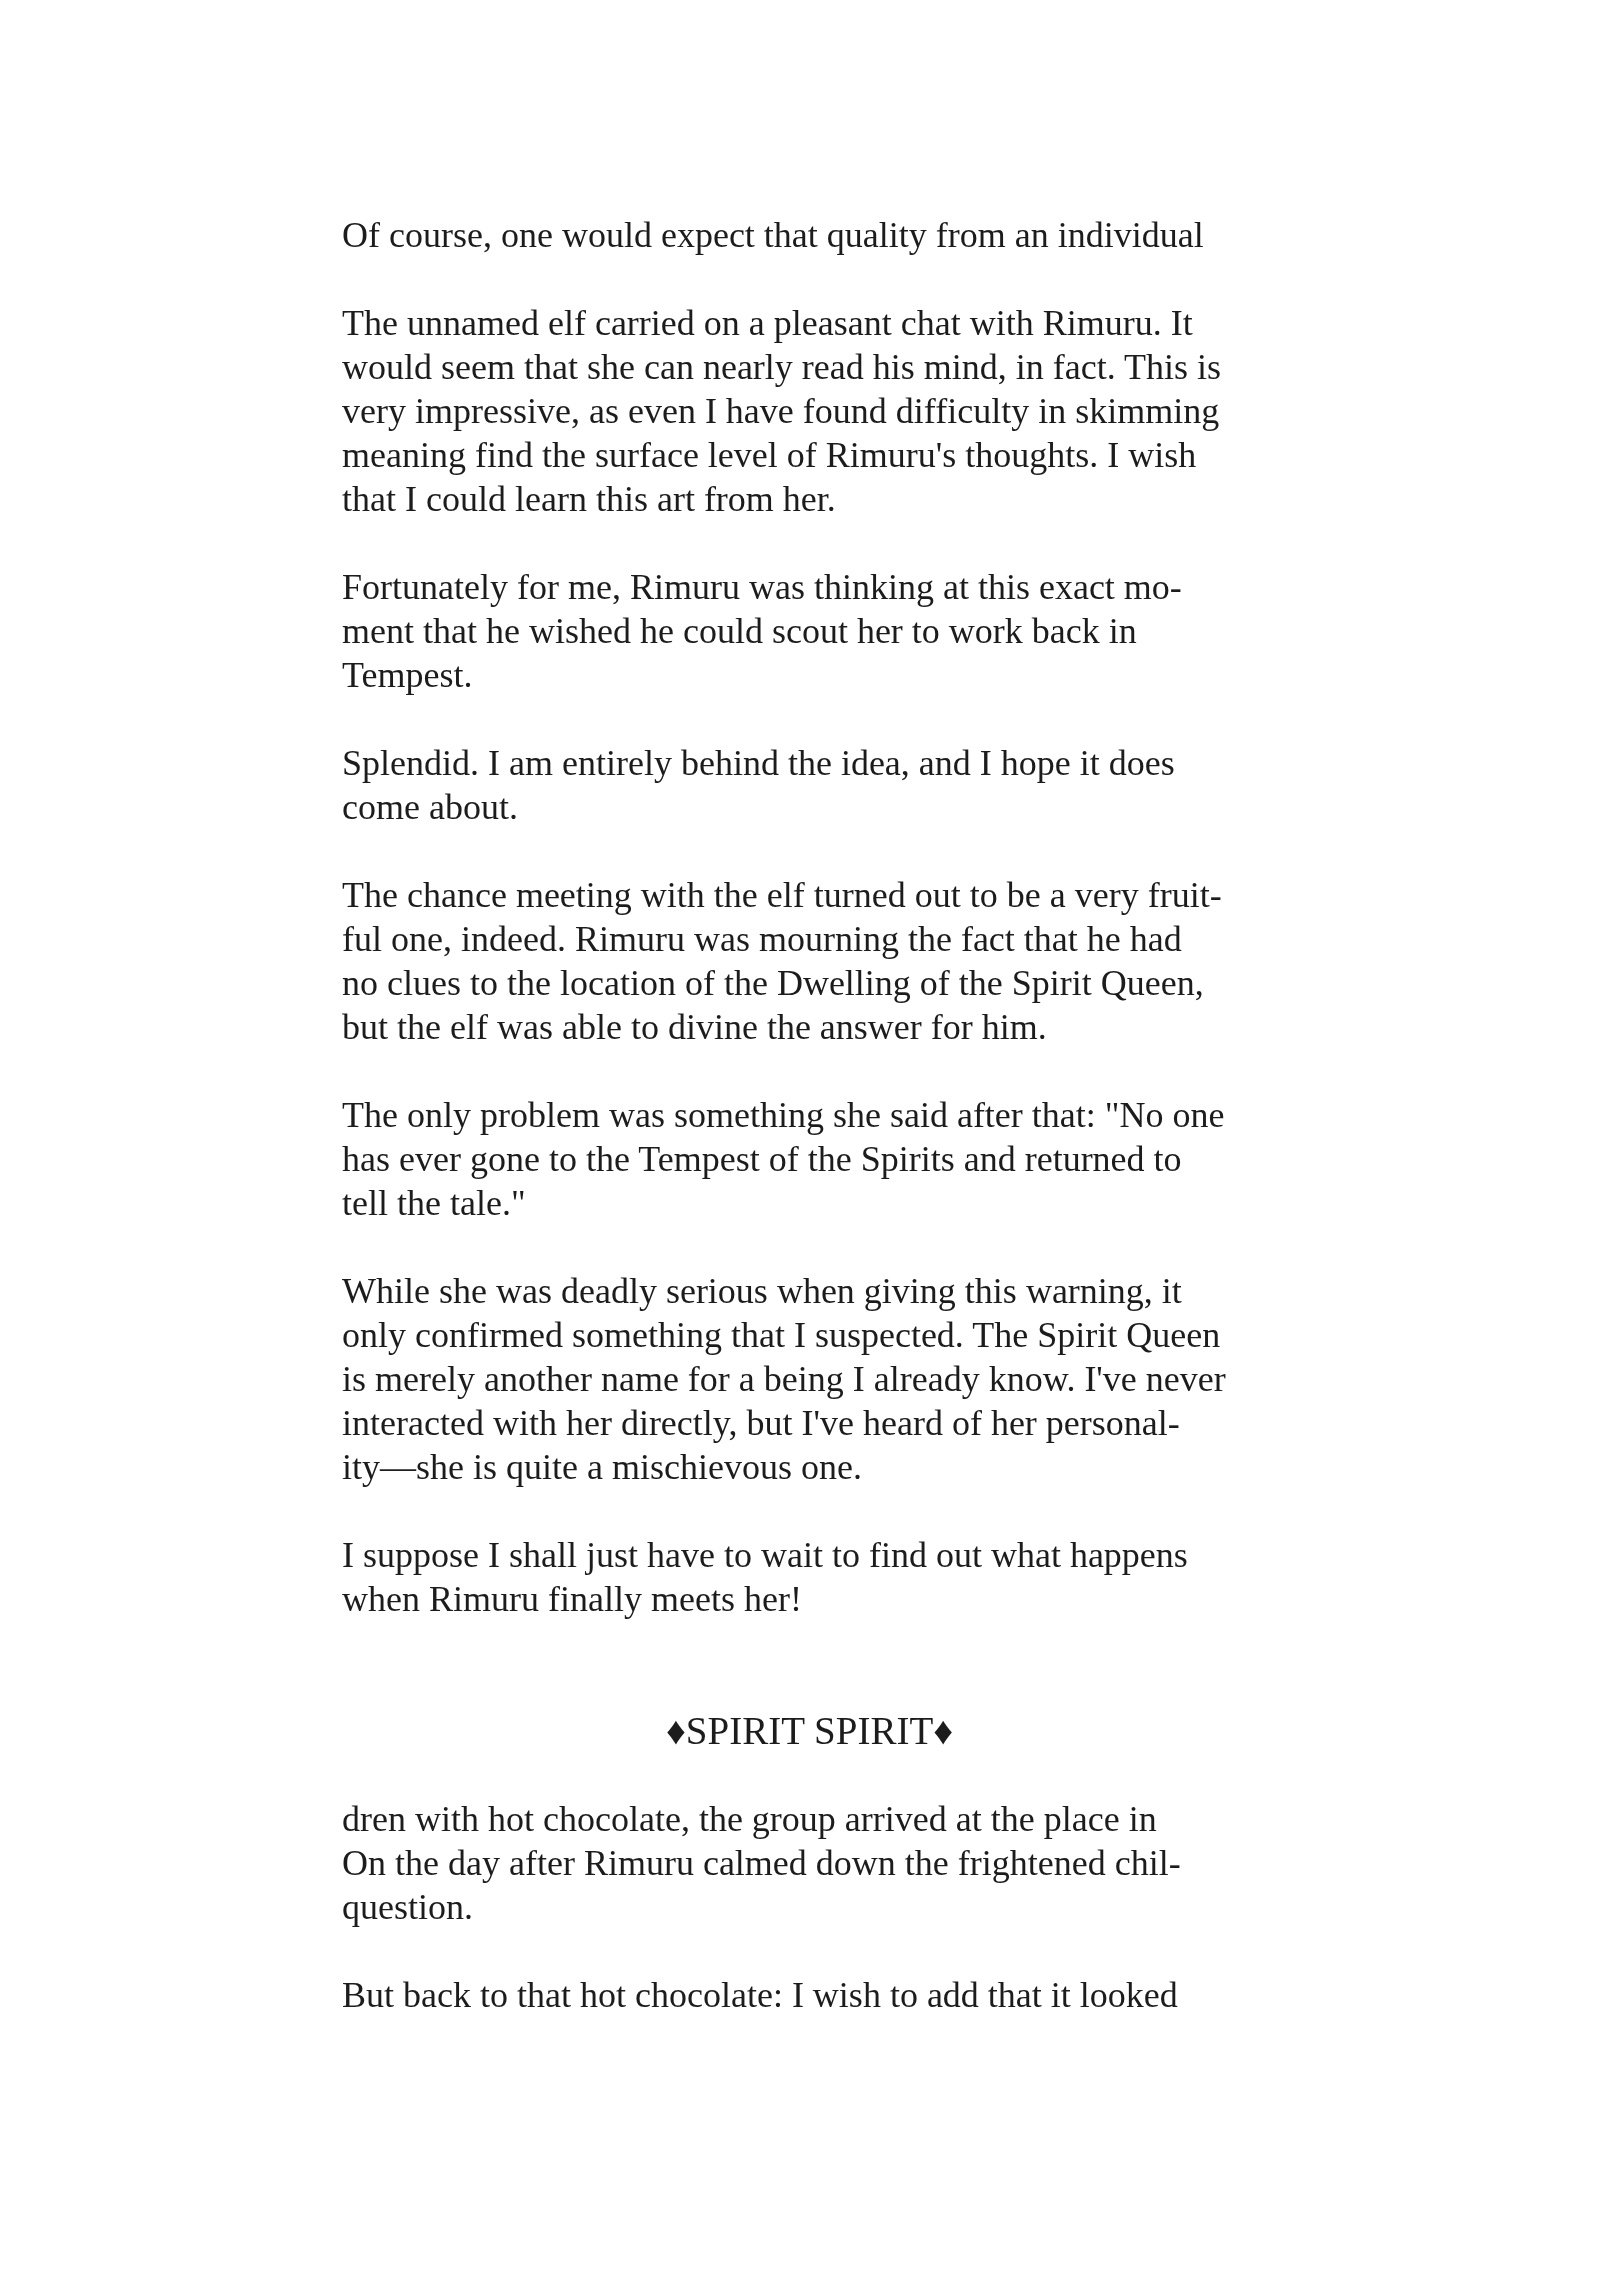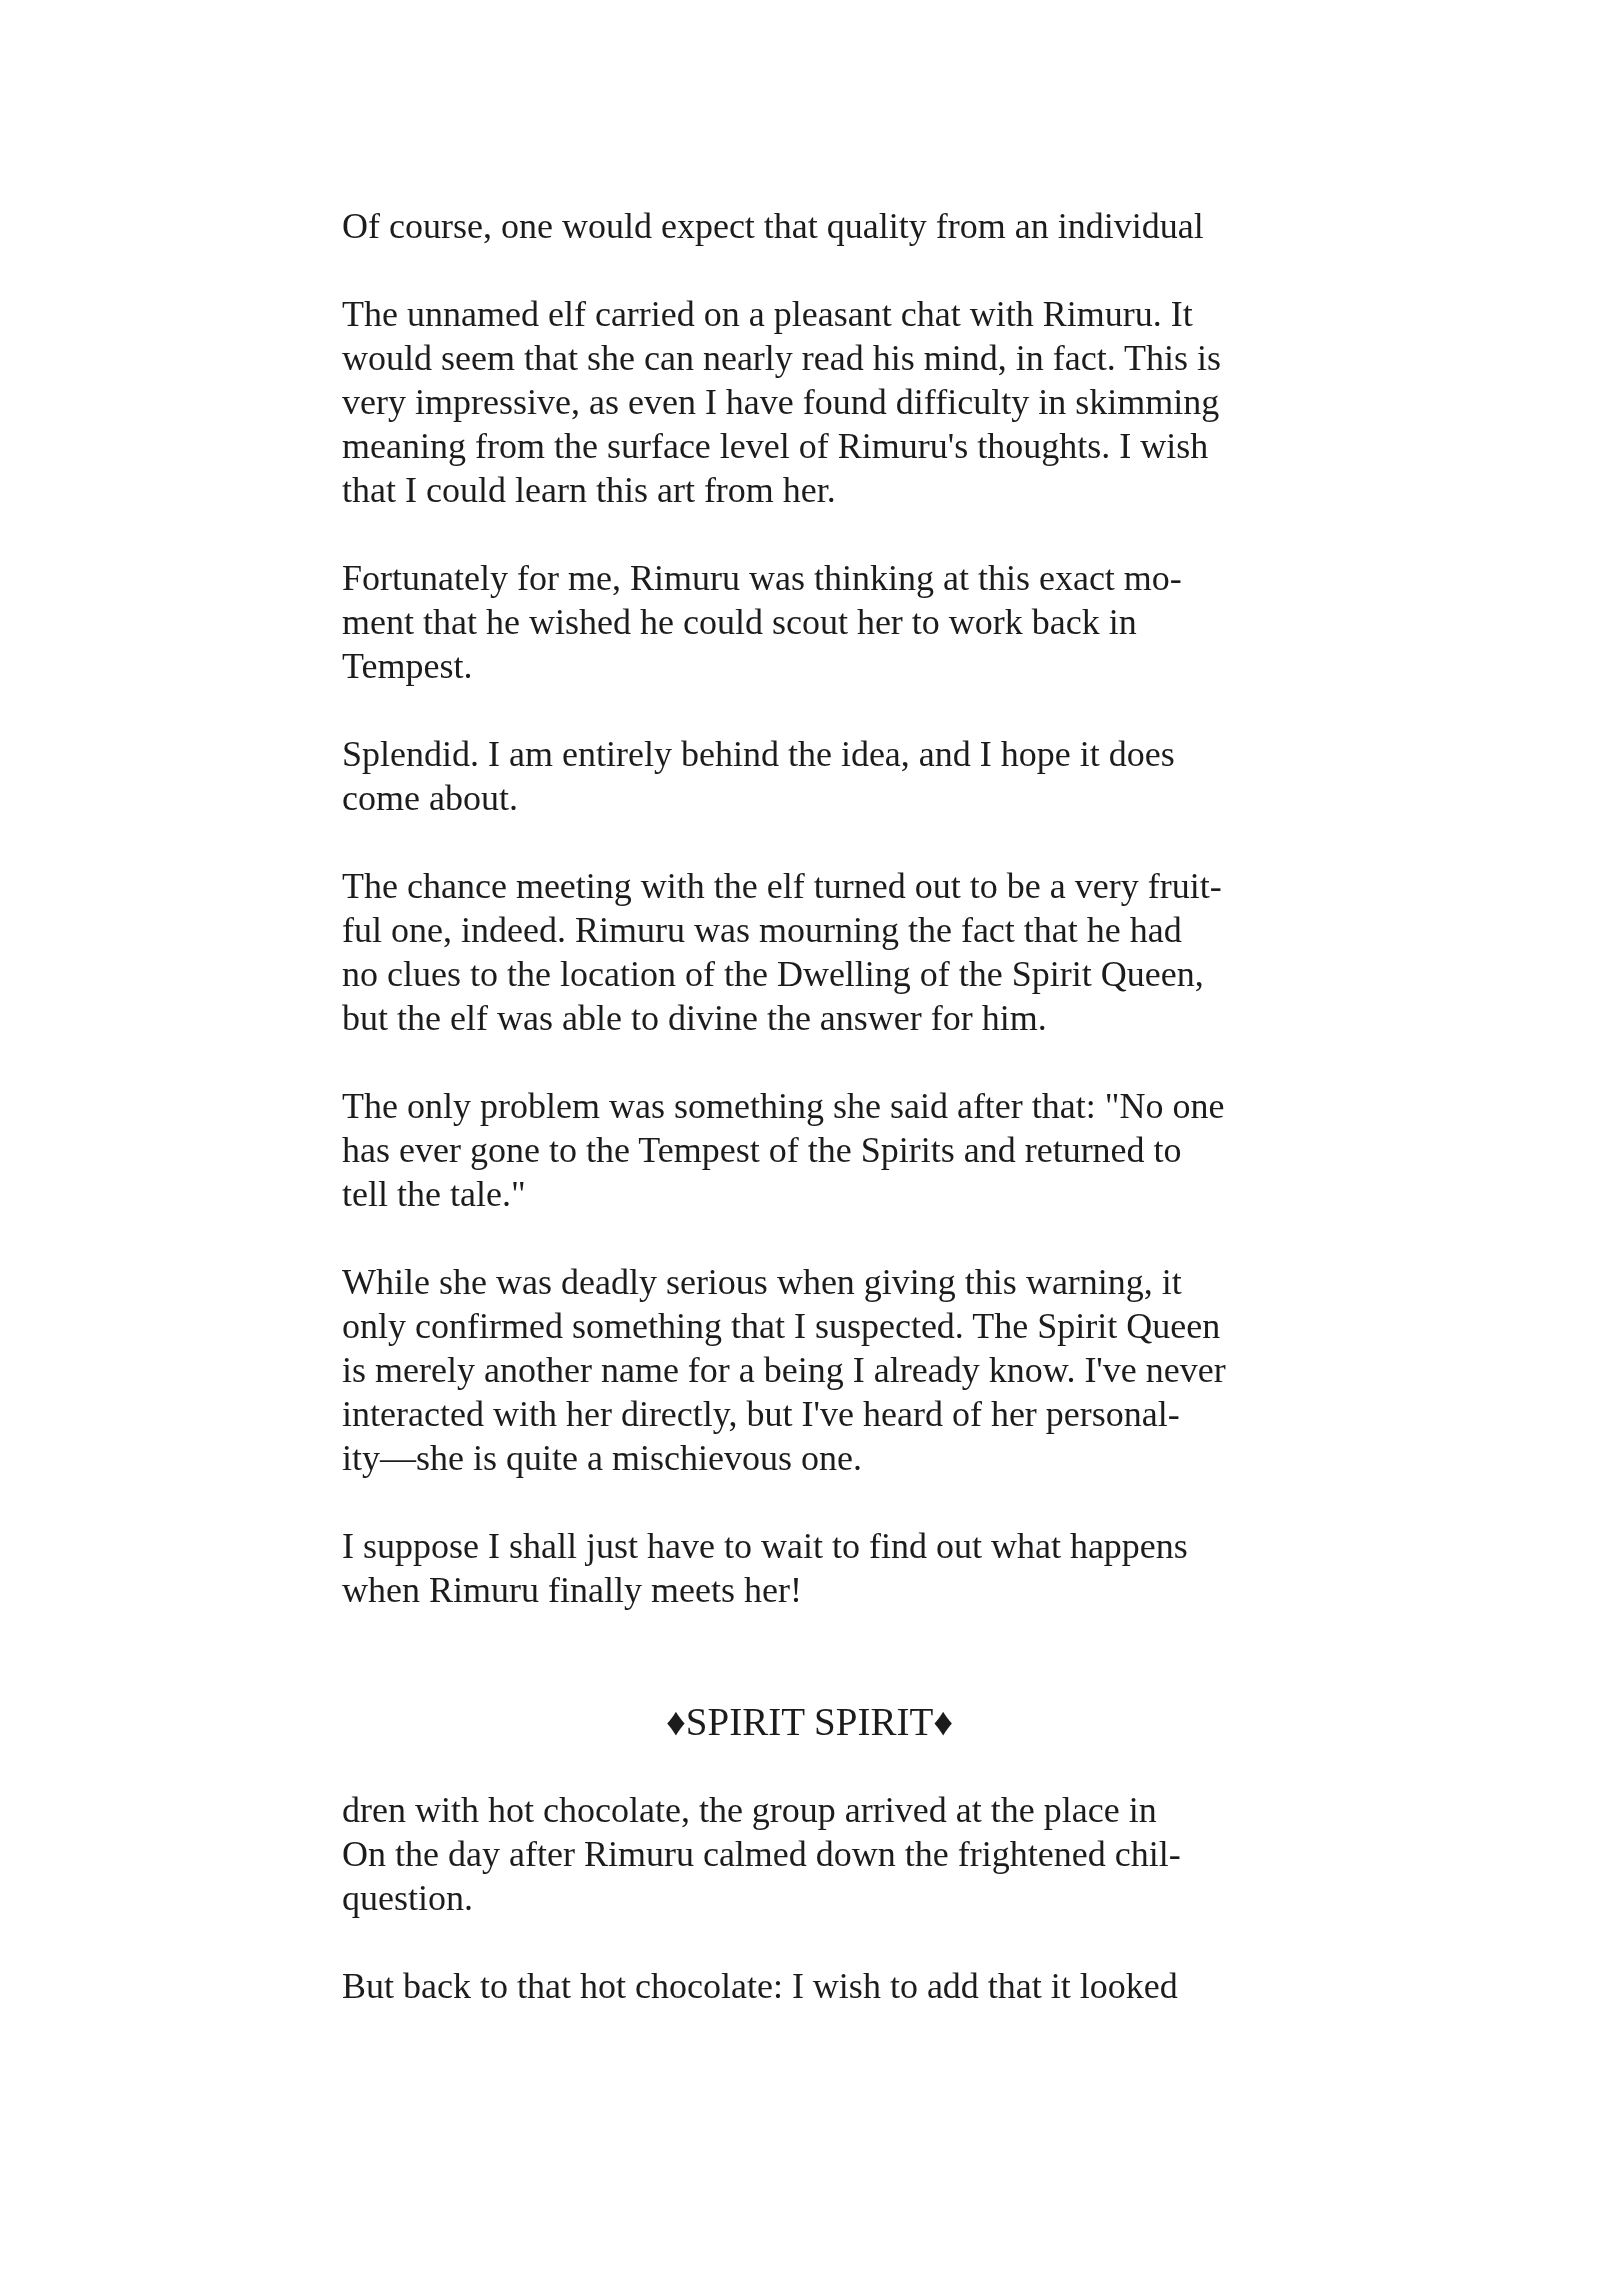--- a/index.html
+++ b/index.html
@@ -19,21 +19,21 @@
   .content {
     position: absolute;
     left: 342px;
     top: 197px;
     width: 935px;
     font-size: 36px;
     line-height: 44px;
     font-kerning: normal;
   }
   .para {
-    margin: 7px 0 44px 0;
+    margin: 16px 0 44px 0;
   }
   .line {
     white-space: pre;
   }
   .section-heading {
     margin: 88px 0 44px 0;   
     text-align: center;
     font-size: 39px;
     line-height: 44px;
     white-space: pre;
@@ -44,21 +44,21 @@
 
 <div class="page">
   <div class="content">
       <div class="para">
         <div class="line">Of course, one would expect that quality from an individual</div>
       </div>
       <div class="para">
         <div class="line">The unnamed elf carried on a pleasant chat with Rimuru. It</div>
         <div class="line">would seem that she can nearly read his mind, in fact. This is</div>
         <div class="line">very impressive, as even I have found difficulty in skimming</div>
-        <div class="line">meaning from the surface level of Rimuru's thoughts. I wish</div>
+        <div class="line">meaning find the surface level of Rimuru's thoughts. I wish</div>
         <div class="line">that I could learn this art from her.</div>
       </div>
       <div class="para">
         <div class="line">Fortunately for me, Rimuru was thinking at this exact mo-</div>
         <div class="line">ment that he wished he could scout her to work back in</div>
         <div class="line">Tempest.</div>
       </div>
       <div class="para">
         <div class="line">Splendid. I am entirely behind the idea, and I hope it does</div>
         <div class="line">come about.</div>

